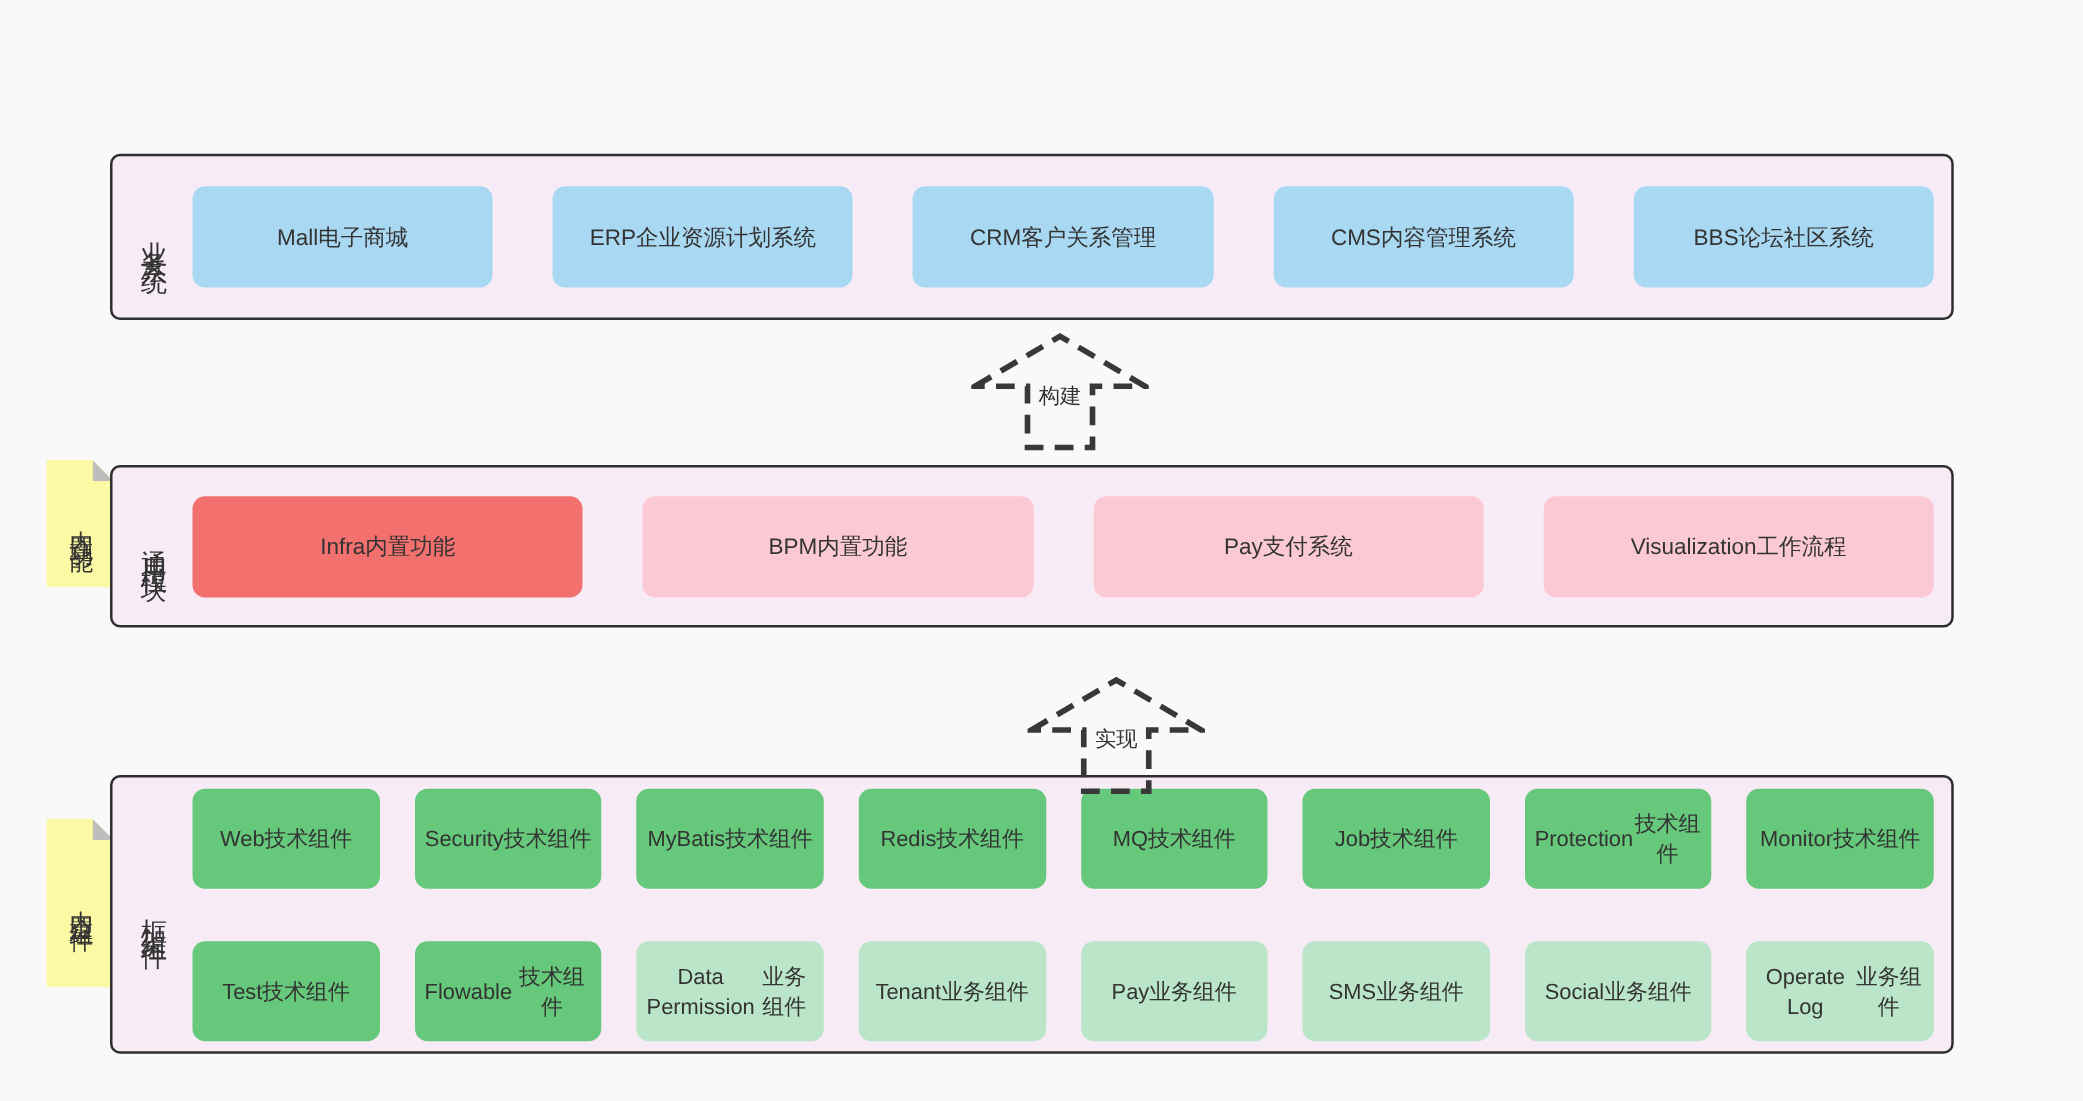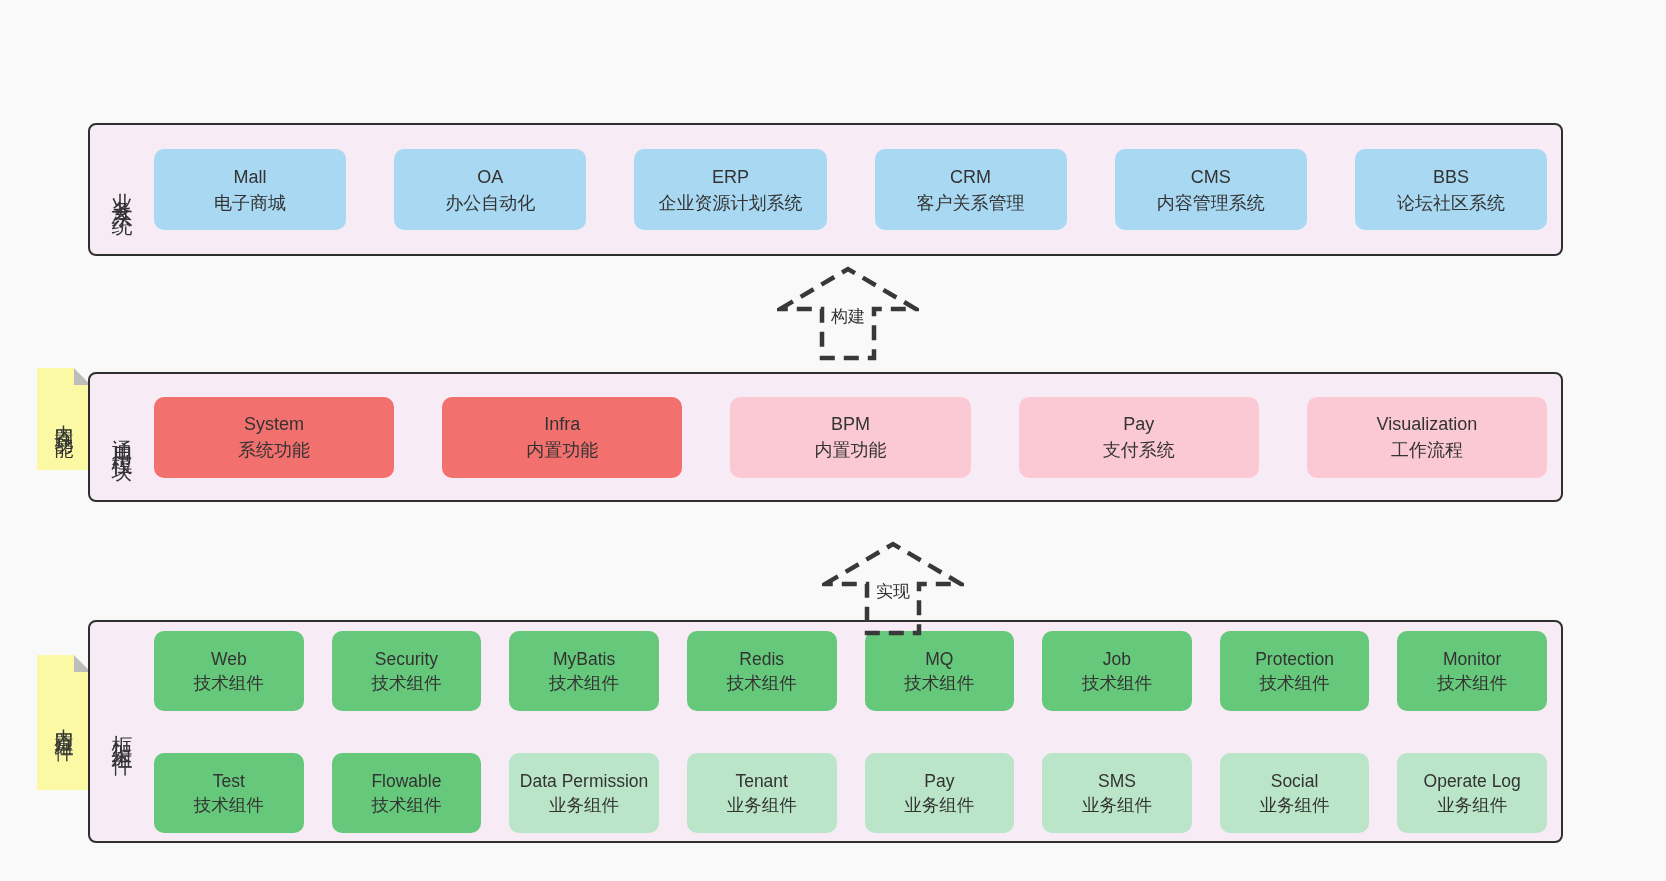--- a/index.html
+++ b/index.html
@@ -27,21 +27,21 @@
     writing-mode:vertical-rl;text-orientation:upright;
     font-size:21px;letter-spacing:7px;color:var(--text);
   }
   .boxes{flex:1;display:flex;align-items:center;padding-right:14px}
   .gap-wide{gap:48px}
   .gap-narrow{gap:28px}
   .boxes-col{flex:1;display:flex;flex-direction:column;gap:25px;padding-right:14px}
   .boxes-col .boxes{padding-right:0}
   .box{
     flex:1;height:81px;border-radius:10px;padding:2px 8px;
-    display:flex;flex-direction:column;justify-content:center;align-items:center;
+    display:flex;justify-content:center;align-items:center;
     text-align:center;line-height:26px;font-size:18px;color:var(--text);
   }
   .panel-bot .box{height:80px;line-height:24px;font-size:17.5px}
   .blue{background:var(--blue)}
   .red{background:var(--red)}
   .pink{background:var(--pink)}
   .green{background:var(--green)}
   .lightgreen{background:var(--light-green)}
   .arrow{position:absolute;width:142px;height:96px}
   .arrow-1{left:777px;top:265px}
@@ -83,24 +83,20 @@
 </div>
 
 <section class="panel panel-top">
   <div class="v-label">业务系统</div>
   <div class="boxes gap-wide">
     <div class="box blue">
       <div>Mall</div>
       <div>电子商城</div>
     </div>
     <div class="box blue">
-      <div>OA</div>
-      <div>办公自动化</div>
-    </div>
-    <div class="box blue">
       <div>ERP</div>
       <div>企业资源计划系统</div>
     </div>
     <div class="box blue">
       <div>CRM</div>
       <div>客户关系管理</div>
     </div>
     <div class="box blue">
       <div>CMS</div>
       <div>内容管理系统</div>
@@ -116,24 +112,20 @@
   <svg viewBox="0 0 142 96">
     <path d="M 3 44 L 71 4 L 139 44 L 97 44 L 97 93 L 45 93 L 45 44 Z" fill="none" stroke="#383838" stroke-width="4.5" stroke-dasharray="15 9"></path>
   </svg>
   <div class="arrow-label">构建</div>
 </div>
 
 <section class="panel panel-mid">
   <div class="v-label">通用模块</div>
   <div class="boxes gap-wide">
     <div class="box red">
-      <div>System</div>
-      <div>系统功能</div>
-    </div>
-    <div class="box red">
       <div>Infra</div>
       <div>内置功能</div>
     </div>
     <div class="box pink">
       <div>BPM</div>
       <div>内置功能</div>
     </div>
     <div class="box pink">
       <div>Pay</div>
       <div>支付系统</div>

